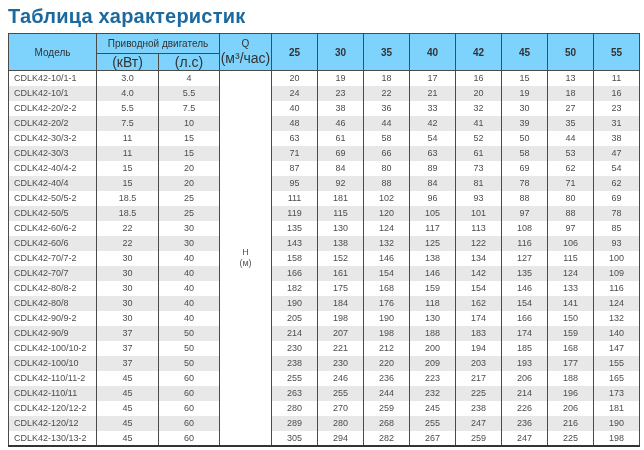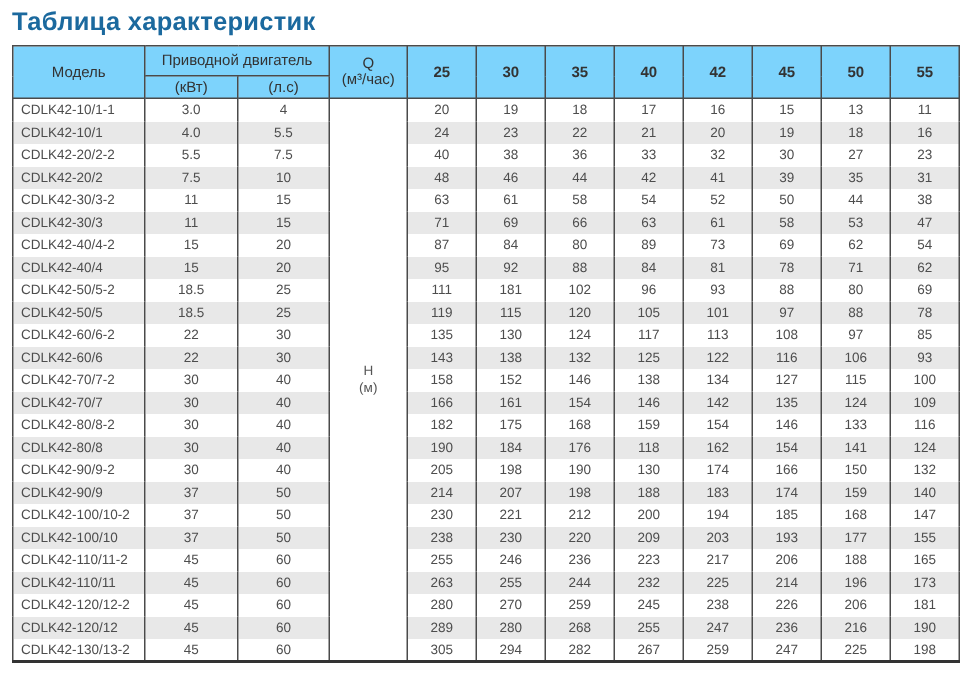--- a/index.html
+++ b/index.html
@@ -1,40 +1,40 @@
 <!DOCTYPE html>
 <html><head>
 <meta charset="utf-8">
 <style>
   * { margin:0; padding:0; box-sizing:border-box; }
   html,body { width:644px; height:450px; background:#ffffff; overflow:hidden; }
   body { font-family:"Liberation Sans","DejaVu Sans",sans-serif; }
   .page { padding:3px 5px 0 8px; }
   .title {
-    color:#1b699e; font-size:17px; font-weight:bold;
+    color:#1b699e; font-size:20px; font-weight:bold;
     letter-spacing:0.2px; margin:2px 0 5px 0;
   }
   table.spec {
     border-collapse:collapse; table-layout:fixed; width:631px;
     border:1px solid #333; border-bottom:2px solid #333;
   }
   col.c-model { width:88px; }
   col.c-kw { width:62px; }
   col.c-hp { width:61px; }
   col.c-q { width:52px; }
   col.c-val { width:46px; }
   thead th {
     background:#7dd3fc; color:#333; font-weight:normal;
     border:1px solid #4a4a4a; text-align:center; vertical-align:middle;
   }
   thead tr.hrow1 th { height:20px; font-size:10px; }
-  thead tr.hrow2 th { height:15px; font-size:10px; }
+  thead tr.hrow2 th { height:15px; font-size:14px; }
   thead th.flow-col { font-size:11px; font-weight:bold; }
   thead th.q-head { font-size:10px; line-height:1.15; }
-  thead th.q-head .unit { font-size:10px; display:block; }
+  thead th.q-head .unit { font-size:14px; display:block; }
   tbody td {
     border-left:1px solid #4a4a4a; border-right:1px solid #4a4a4a;
     height:15px; font-size:9px; color:#4d4d4d; text-align:center;
     vertical-align:middle; background:#ffffff; white-space:nowrap; overflow:hidden;
   }
   tbody tr.alt td { background:#e8e8e8; }
   tbody td.model-cell { text-align:left; padding-left:5px; }
   tbody td.qcell {
     background:#ffffff !important; font-size:9px; color:#555;
     line-height:1.25; text-align:center;

